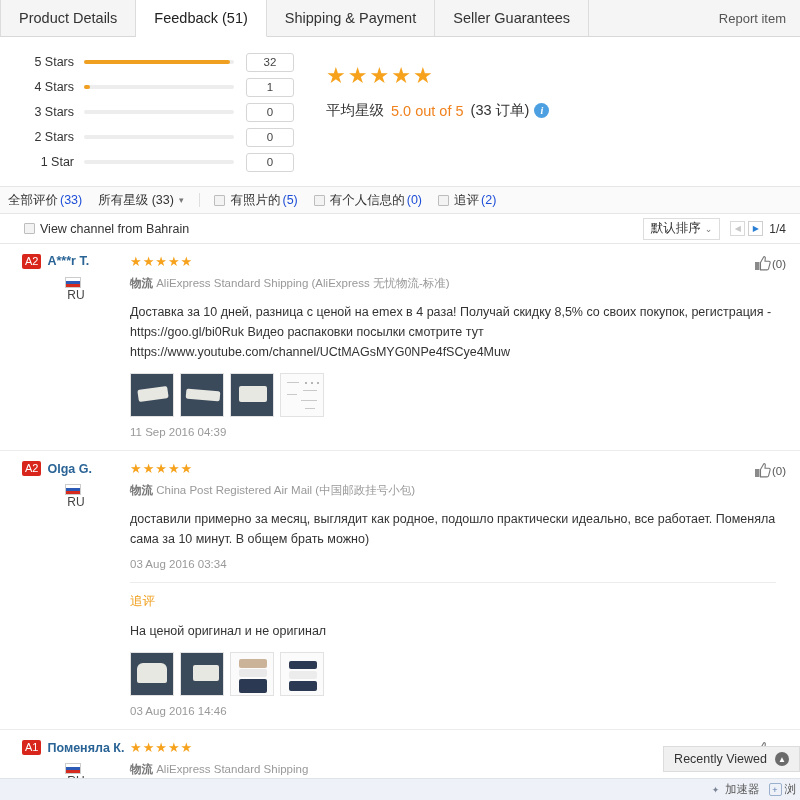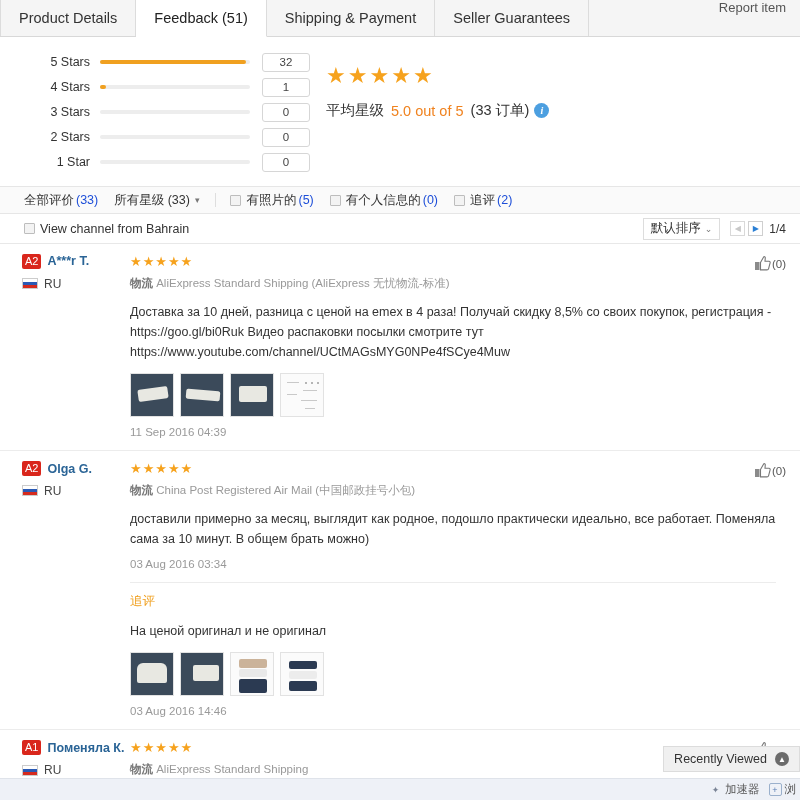--- a/index.html
+++ b/index.html
@@ -34,33 +34,33 @@
   }
   .tab:first-child { border-left: 1px solid #dcdcdc; }
   .tab.active {
     background: #ffffff;
     border-bottom: 1px solid #ffffff;
     margin-bottom: -1px;
     color: #222;
   }
   .tab-spacer { flex: 1; border-right: none; background: #f5f5f5; }
   .report-item {
-    display: flex; align-items: flex-start;
+    display: flex; align-items: center;
     padding: 0 14px;
     font-size: 13px; color: #555;
     cursor: pointer;
     white-space: nowrap;
   }
 
   
   .summary {
     display: flex;
     padding: 14px 0 10px 0;
   }
-  .bars { width: 310px; padding-left: 40px; }
+  .bars { width: 310px; padding-left: 24px; }
   .bar-row { display: flex; align-items: center; height: 22px; margin-bottom: 3px; }
   .bar-label {
     width: 60px; text-align: right; padding-right: 10px;
     font-size: 12.5px; color: #333;
   }
   .bar-track {
     position: relative;
     width: 150px; height: 4px;
     background: #ededed;
     border-radius: 2px;
@@ -97,21 +97,21 @@
     font-family: "Liberation Serif", serif;
   }
 
   
   .filterbar {
     border-top: 1px solid #e6e6e6;
     border-bottom: 1px solid #e6e6e6;
     background: #fafafa;
     height: 28px;
     display: flex; align-items: center;
-    padding: 0 24px;
+    padding: 0 8px;
     font-size: 12.5px;
   }
   .f-item { display: flex; align-items: center; margin-right: 16px; cursor: pointer; color: #333; }
   .f-num-orange { color: #1d4ed8; margin-left: 2px; }
   .f-caret { margin-left: 5px; color: #777; font-size: 9px; }
   .f-divider { width: 1px; height: 14px; background: #dedede; margin: 0 14px 0 0; }
   .cbox {
     width: 11px; height: 11px;
     border: 1px solid #bdbdbd; background: #f3f3f3;
     border-radius: 1px; margin-right: 5px;
@@ -151,21 +151,21 @@
   .review + .review { border-top: 1px solid #ececec; }
   .rv-left { width: 108px; flex-shrink: 0; }
   .rv-user { display: flex; align-items: center; }
   .lvl-badge {
     background: #d9261c; color: #fff;
     font-size: 11px; font-weight: normal;
     padding: 1px 3px; border-radius: 2px;
     margin-right: 6px; line-height: 1.15;
   }
   .rv-name { font-size: 12.5px; color: #2a6496; font-weight: bold; cursor: pointer; }
-  .rv-country { display: flex; align-items: center; margin-top: 8px; }
+  .rv-country { display: flex; align-items: center; margin-top: 8px; flex-direction: column; }
   .flag {
     width: 16px; height: 11px; margin-right: 6px;
     border: 1px solid #ccc; position: relative; overflow: hidden;
     background: #fff;
   }
   .flag .f-white { position:absolute; top:0; left:0; right:0; height:33.3%; background:#fff; }
   .flag .f-blue  { position:absolute; top:33.3%; left:0; right:0; height:33.4%; background:#2a5ab5; }
   .flag .f-red   { position:absolute; top:66.7%; left:0; right:0; height:33.3%; background:#d52b1e; }
   .rv-cc { font-size: 12px; color: #444; }
 

